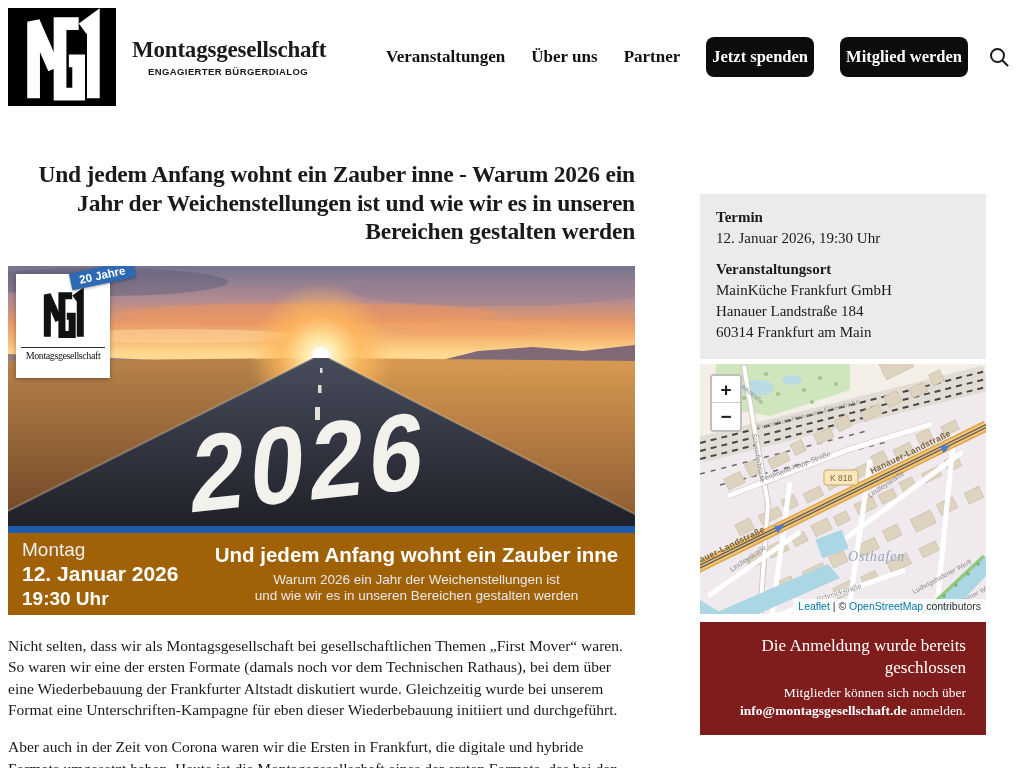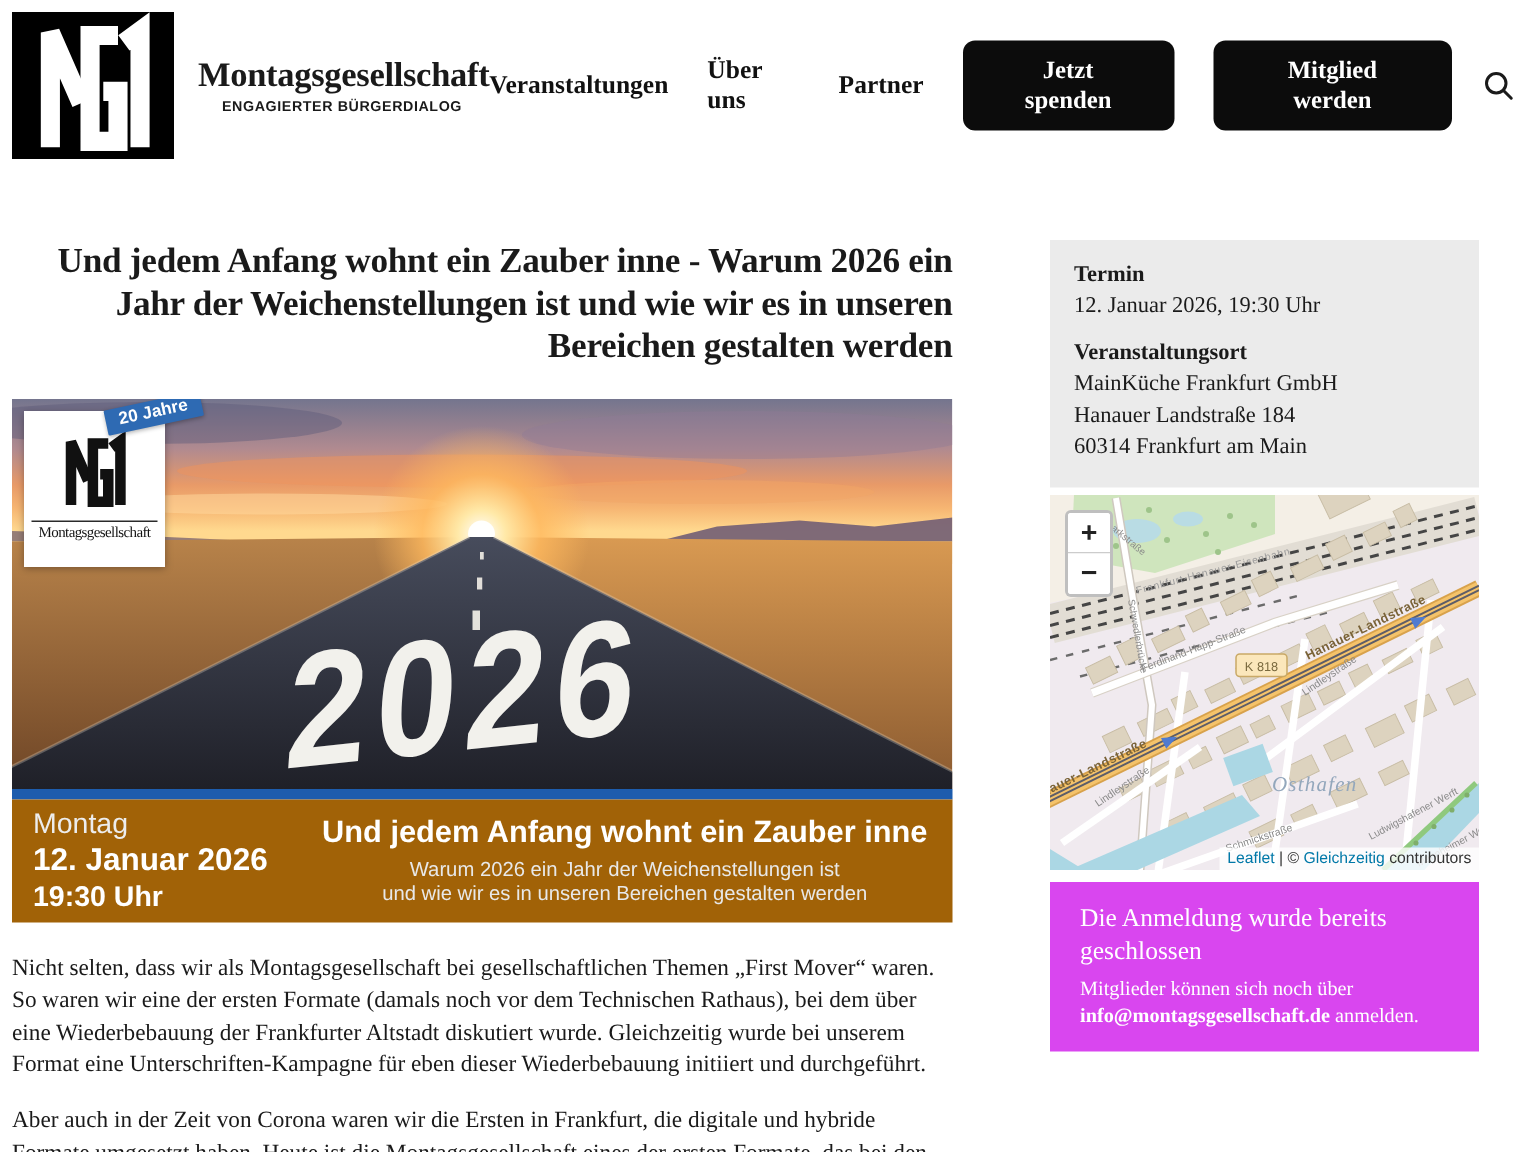--- a/index.html
+++ b/index.html
@@ -6,27 +6,27 @@
   body{font-family:"Liberation Serif","DejaVu Serif",serif;color:#1a1a1a;}
 
   
   header{display:flex;align-items:center;padding:8px 14px 10px 8px;}
   .logo-sq{width:108px;height:98px;background:#000;flex:0 0 auto;}
   .brand{margin-left:16px;}
   .brand-name{font-weight:bold;font-size:23px;letter-spacing:-0.2px;}
   .brand-tag{font-family:"Liberation Sans","DejaVu Sans",sans-serif;font-weight:bold;font-size:9.5px;letter-spacing:0.4px;margin-top:3px;padding-left:16px;}
   nav{margin-left:auto;display:flex;align-items:center;gap:26px;}
   .nav-link{font-weight:bold;font-size:17px;color:#111;text-decoration:none;cursor:pointer;}
-  .btn{background:#0c0c0c;color:#fff;font-weight:bold;font-size:16.5px;border:none;border-radius:8px;padding:10px 26px;cursor:pointer;font-family:inherit;}
+  .btn{background:#0c0c0c;color:#fff;font-weight:bold;font-size:16.5px;border:none;border-radius:8px;padding:10px 6px;cursor:pointer;font-family:inherit;}
   .search-btn{background:none;border:none;cursor:pointer;padding:0;margin-left:-6px;display:flex;align-items:center;}
 
   
   .content-row{display:flex;margin:44px 38px 0 8px;gap:65px;align-items:flex-start;}
   main{width:627px;flex:0 0 auto;}
-  aside{width:286px;flex:0 0 auto;}
+  aside{width:286px;flex:0 0 auto;margin-top:34px;}
 
   h1{font-size:23.5px;line-height:1.22;margin:0 0 20px 0;letter-spacing:-0.2px;text-align:right;}
   .para{font-size:15.5px;line-height:1.38;margin:0 0 16px 0;}
 
   
   .hero{width:627px;margin:0 0 20px 0;}
   .hero-photo{position:relative;width:627px;height:260px;overflow:hidden;}
   .hero-photo svg{display:block;}
   .logo-card{position:absolute;left:8px;top:8px;width:94px;height:104px;background:#fff;box-shadow:0 1px 5px rgba(0,0,0,.35);}
   .logo-card .glyph{display:block;margin:10px auto 0;}
@@ -49,21 +49,21 @@
   .info-box .blk{margin-bottom:9px;}
   .info-box .blk:last-child{margin-bottom:0;}
 
   .map-wrap{position:relative;width:286px;height:250px;margin-top:5px;overflow:hidden;background:#f1ecf0;cursor:grab;}
   .leaflet-ctl{position:absolute;left:10px;top:10px;width:28px;background:#fff;border:2px solid rgba(0,0,0,.25);border-radius:4px;overflow:hidden;z-index:5;}
   .leaflet-ctl .zbtn{display:block;width:28px;height:27px;line-height:27px;text-align:center;font-family:"Liberation Sans","DejaVu Sans",sans-serif;font-size:19px;font-weight:bold;color:#222;background:#fff;border:none;padding:0;cursor:pointer;}
   .leaflet-ctl .zbtn:first-child{border-bottom:1px solid #ccc;}
   .map-attr{position:absolute;right:0;bottom:0;background:rgba(255,255,255,.8);font-family:"Liberation Sans","DejaVu Sans",sans-serif;font-size:10.5px;color:#333;padding:1px 5px 2px;z-index:5;}
   .map-attr a{color:#0078a8;text-decoration:none;cursor:pointer;}
 
-  .notice-box{background:#d946ef;color:#fff;text-align:left;margin-top:8px;padding:13px 20px 15px;}
+  .notice-box{background:#7f1d1d;color:#fff;text-align:right;margin-top:8px;padding:13px 20px 15px;}
   .notice-title{font-size:17px;line-height:1.32;margin-bottom:4px;}
   .notice-body{font-size:13.5px;line-height:1.35;}
   .notice-body .mail{font-weight:bold;cursor:pointer;}
 </style>
 </head>
 <body>
 
 <header>
   <a class="logo-sq">
     <svg width="108" height="98" viewBox="0 0 100 100">
@@ -320,21 +320,21 @@
       <g font-family="Liberation Sans, DejaVu Sans, sans-serif" fill="#7a6338" font-weight="bold" font-size="8.5" letter-spacing="0.3">
         <text transform="translate(-14,206) rotate(-26)">Hanauer-Landstraße</text>
         <text transform="translate(172,110) rotate(-26)">Hanauer-Landstraße</text>
       </g>
       <text x="148" y="197" font-family="Liberation Serif, serif" font-style="italic" font-size="14" letter-spacing="0.8" fill="#93a7bc">Osthafen</text>
     </svg>
     <div class="leaflet-ctl">
       <button class="zbtn">+</button>
       <button class="zbtn">−</button>
     </div>
-    <div class="map-attr"><a>Leaflet</a><span> | © </span><a>Gleichzeitig</a><span> contributors</span></div>
+    <div class="map-attr"><a>Leaflet</a><span> | © </span><a>OpenStreetMap</a><span> contributors</span></div>
   </div>
 
   <div class="notice-box">
     <div class="notice-title">Die Anmeldung wurde bereits geschlossen</div>
     <div class="notice-body">
       <span>Mitglieder können sich noch über</span><br>
       <span class="mail">info@montagsgesellschaft.de</span><span> anmelden.</span>
     </div>
   </div>
 </aside>

